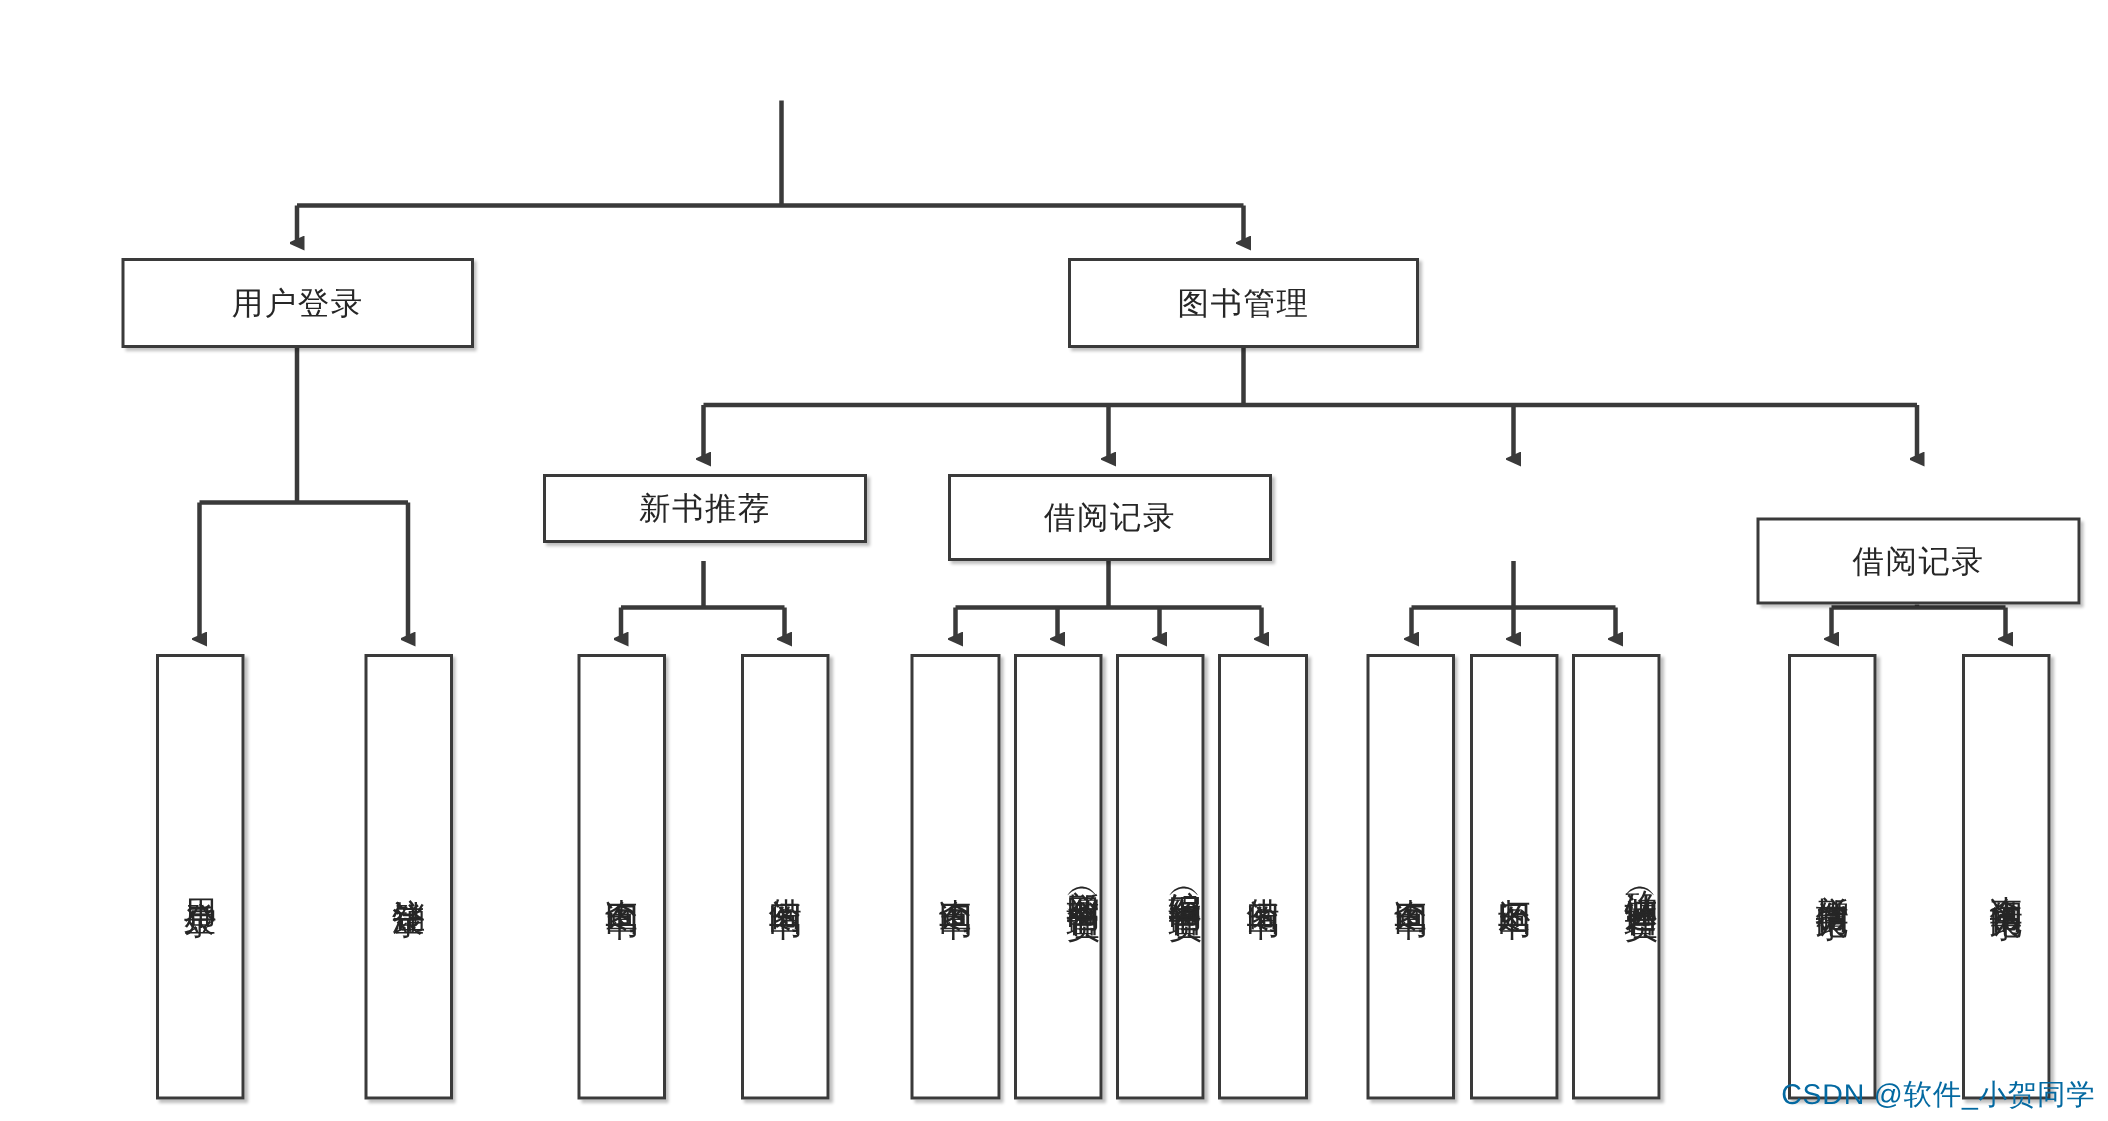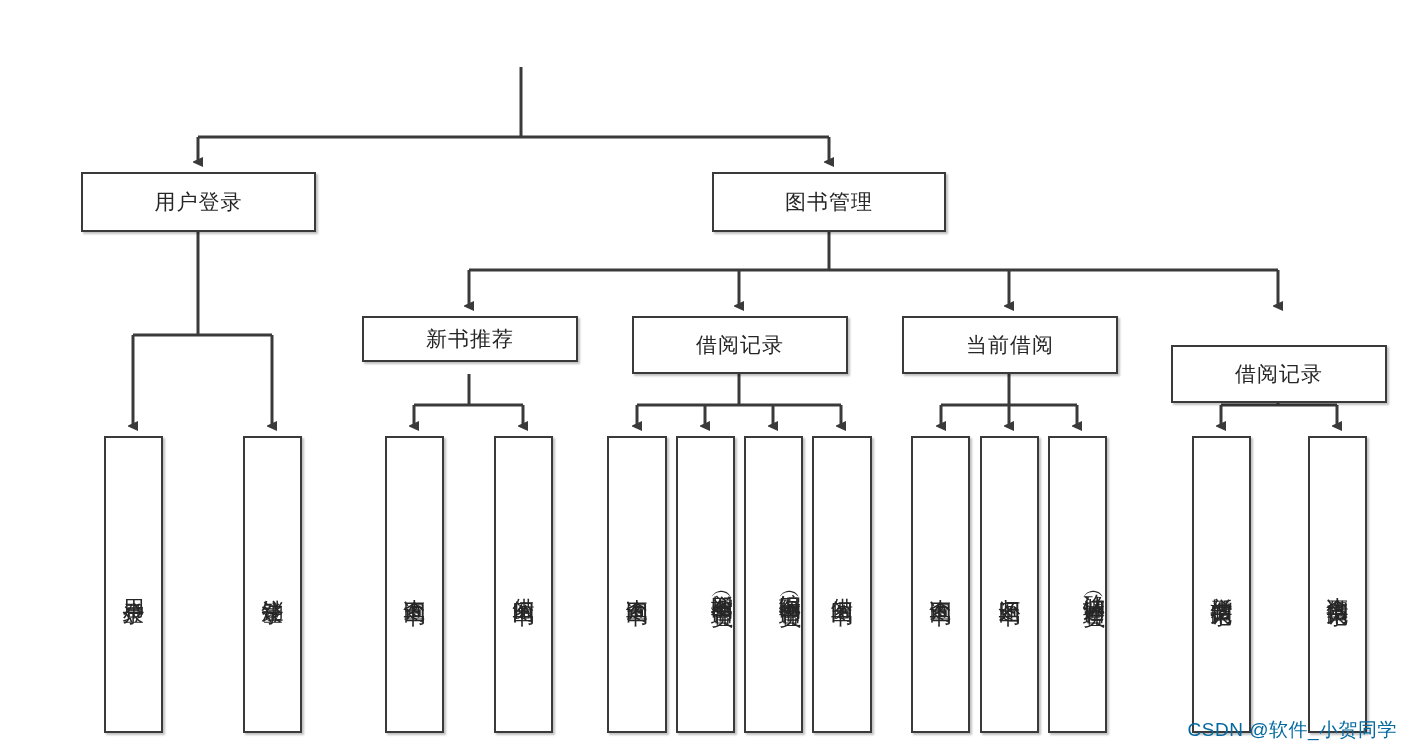--- a/index.html
+++ b/index.html
@@ -130,23 +130,20 @@
   <div class="node horiz" style="left:712px; top:172px; width:234px; height:60px;">
     <span class="node-label">图书管理</span>
   </div>
 
   <div class="node horiz" style="left:362px; top:316px; width:216px; height:46px;">
     <span class="node-label">新书推荐</span>
   </div>
   <div class="node horiz" style="left:632px; top:316px; width:216px; height:58px;">
     <span class="node-label">借阅记录</span>
   </div>
-  <div class="node horiz" style="left:902px; top:316px; width:216px; height:58px;">
-    <span class="node-label">当前借阅</span>
-  </div>
   <div class="node horiz" style="left:1171px; top:316px; width:216px; height:58px;margin-top:29px;">
     <span class="node-label">借阅记录</span>
   </div>
 
   <div class="node vert" style="left:104px; top:436px; width:59px; height:297px;">
     <span class="node-label">用户登录</span>
   </div>
   <div class="node vert" style="left:243px; top:436px; width:59px; height:297px;">
     <span class="node-label">注销登录</span>
   </div>

